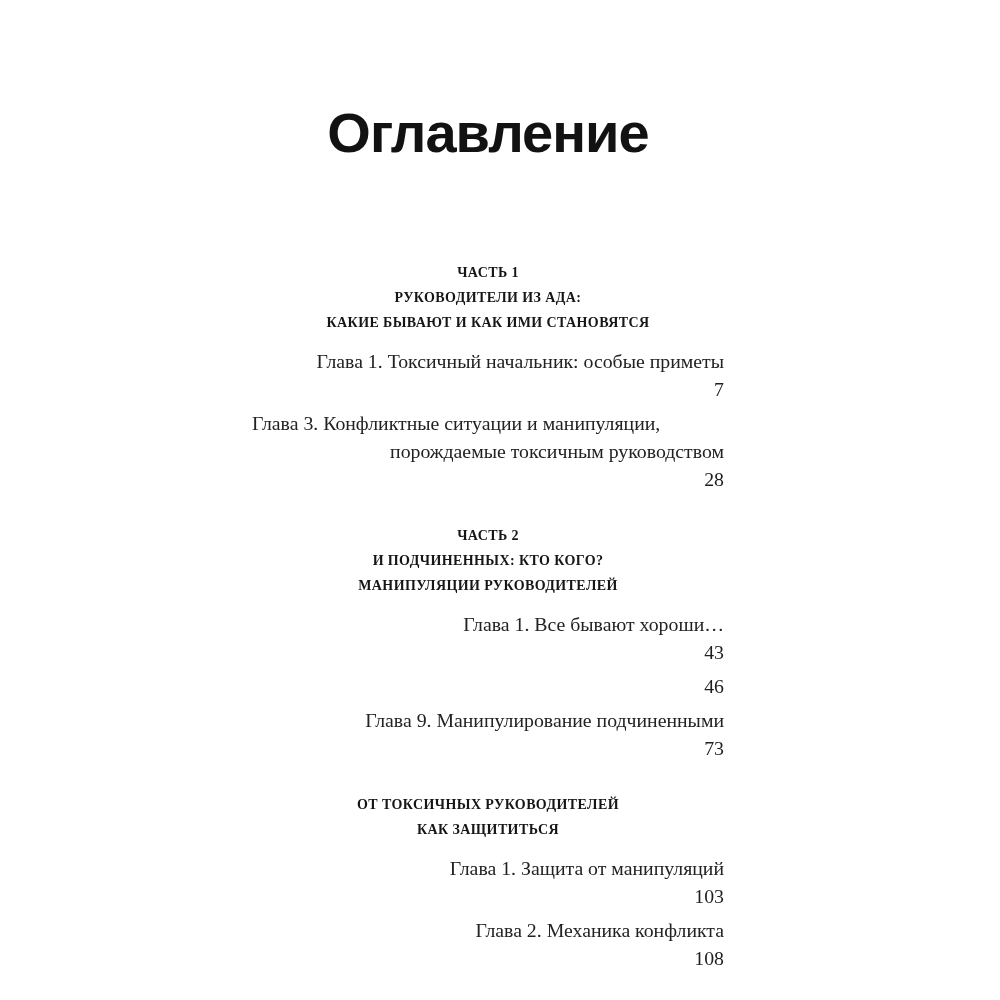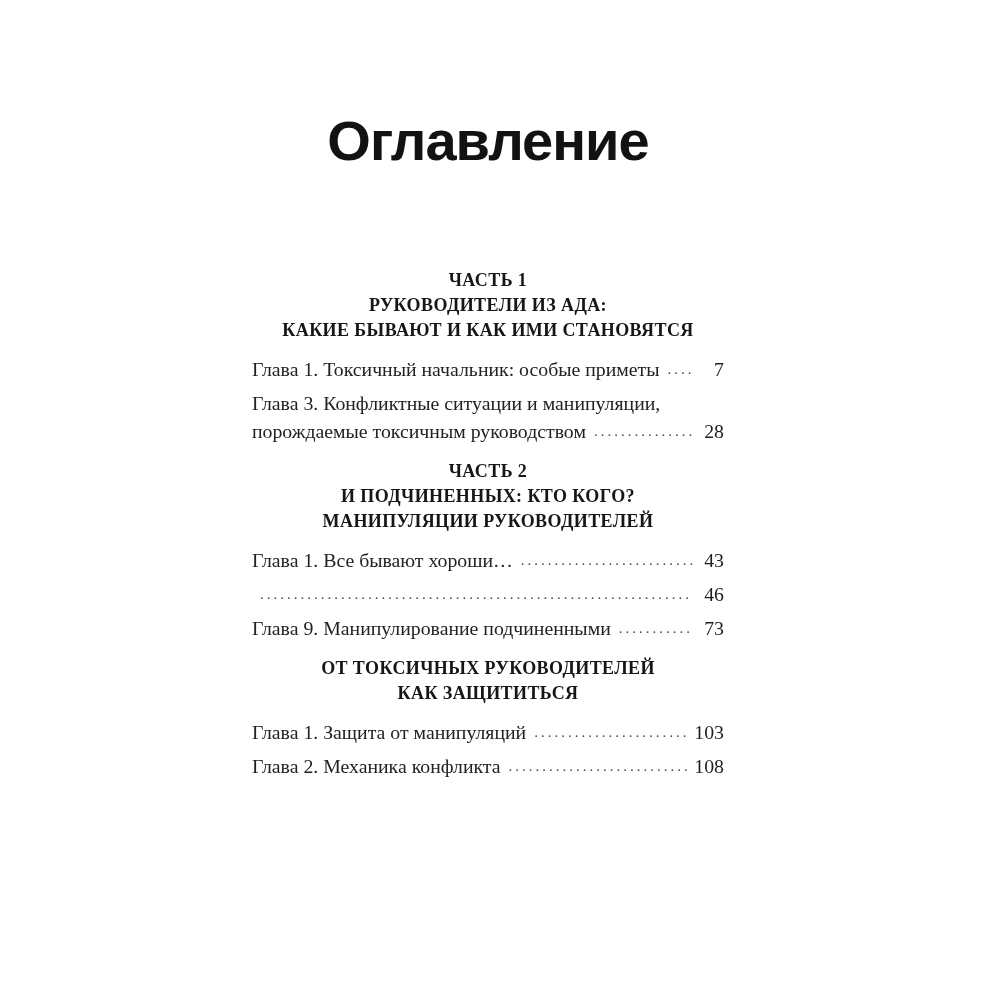--- a/index.html
+++ b/index.html
@@ -21,46 +21,47 @@
     box-sizing: border-box;
   }
   .doc-title {
     font-family: "Liberation Sans", sans-serif;
     font-weight: 700;
     font-size: 56px;
     line-height: 1.1;
     letter-spacing: -1px;
     color: #121212;
     text-align: center;
-    margin: 8px 0 96px 0;
+    margin: 0 0 96px 0;
   }
   .part {
     margin: 0;
   }
   .part-heading {
     text-align: center;
     font-weight: 700;
-    font-size: 18px;
+    font-size: 14px;
     line-height: 25px;
     letter-spacing: 0.4px;
     color: #161616;
-    margin: 14px 0 12px 0;
+    margin: 30px 0 12px 0;
   }
   .chapter {
     font-size: 19.8px;
     line-height: 28px;
     margin: 6px 0;
     color: #222222;
   }
   .chapter-line {
     white-space: nowrap;
   }
   .chapter-row {
     display: flex;
-    align-items: flex-start;
+    align-items: flex-end;
+    flex-direction: column;
   }
   .chapter-row .label {
     white-space: nowrap;
     flex: 0 0 auto;
   }
   .leader {
     flex: 1 1 0;
     min-width: 8px;
     overflow: hidden;
     white-space: nowrap;

